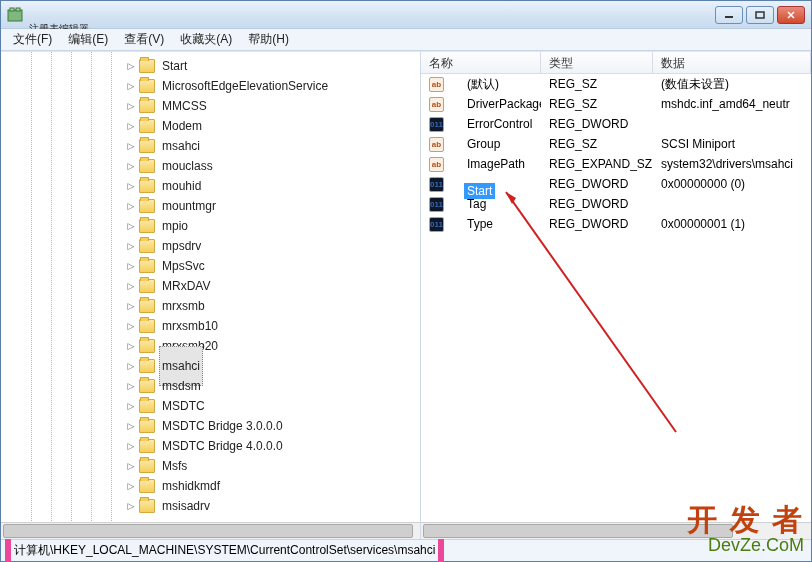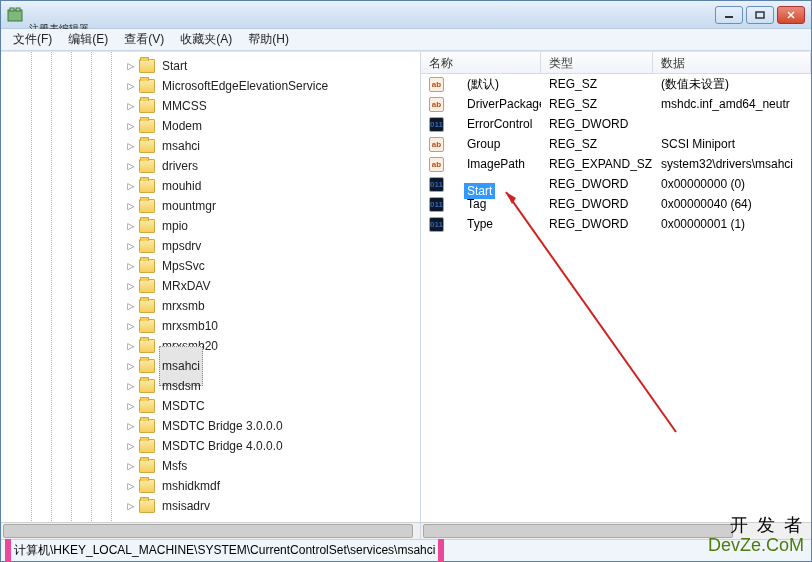--- a/index.html
+++ b/index.html
@@ -195,21 +195,21 @@
   position: absolute;
   pointer-events: none;
 }
 .watermark {
   position: absolute;
   right: 8px; bottom: 6px;
   text-align: right;
   line-height: 1.1;
   pointer-events: none;
 }
-.watermark .l1 { font-size: 18px; color: #000000; font-weight: 400; letter-spacing: 2px; font-family: "SimHei", sans-serif; }
+.watermark .l1 { font-size: 30px; color: #c2410c; font-weight: 700; letter-spacing: 2px; font-family: "SimHei", sans-serif; }
 .watermark .l2 { font-size: 18px; color: #4d7c0f; font-weight: 500; font-family: Verdana, sans-serif; }
 .tree-guides {
   position: absolute;
   top: 0; bottom: 0;
   border-left: 1px dotted #b0b8c4;
 }
 </style>
 </head>
 <body>
 
@@ -288,21 +288,21 @@
           <div class="tree-row">
             <span class="indent" style="width: 124px;"></span>
             <span class="arrow">▷</span>
             <span class="folder"></span>
             <span class="label">msahci</span>
           </div>
           <div class="tree-row">
             <span class="indent" style="width: 124px;"></span>
             <span class="arrow">▷</span>
             <span class="folder"></span>
-            <span class="label">drivers</span>
+            <span class="label">mouclass</span>
           </div>
           <div class="tree-row">
             <span class="indent" style="width: 124px;"></span>
             <span class="arrow">▷</span>
             <span class="folder"></span>
             <span class="label">mouhid</span>
           </div>
           <div class="tree-row">
             <span class="indent" style="width: 124px;"></span>
             <span class="arrow">▷</span>
@@ -458,21 +458,20 @@
             </div>
             <div class="cell cell-type">REG_DWORD</div>
             <div class="cell cell-data">0x00000000 (0)</div>
           </div>
           <div class="list-row">
             <div class="cell cell-name">
               <span class="val-icon dw">011</span>
               <span class="name-text">Tag</span>
             </div>
             <div class="cell cell-type">REG_DWORD</div>
-            <div class="cell cell-data">0x00000040 (64)</div>
           </div>
           <div class="list-row">
             <div class="cell cell-name">
               <span class="val-icon dw">011</span>
               <span class="name-text">Type</span>
             </div>
             <div class="cell cell-type">REG_DWORD</div>
             <div class="cell cell-data">0x00000001 (1)</div>
           </div>
         </div>

